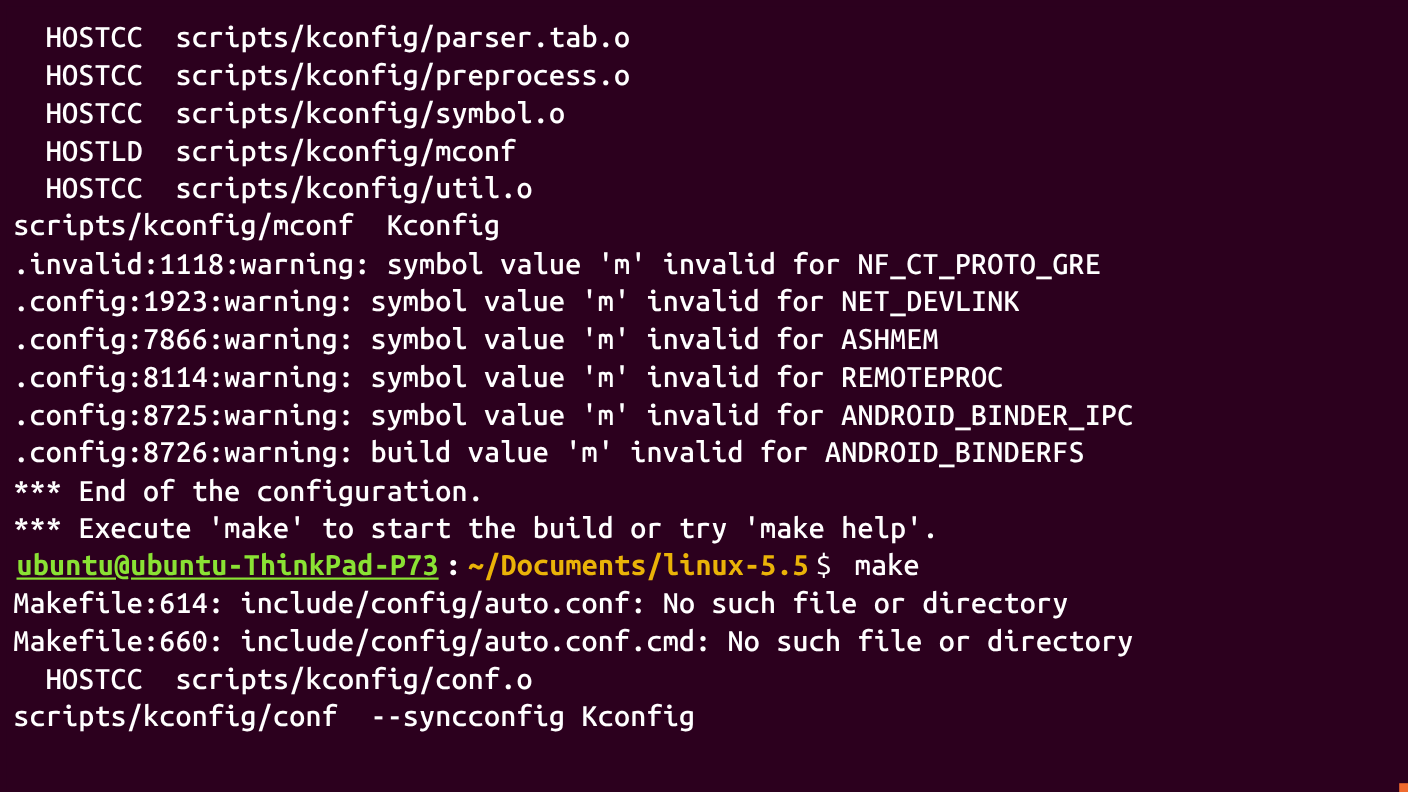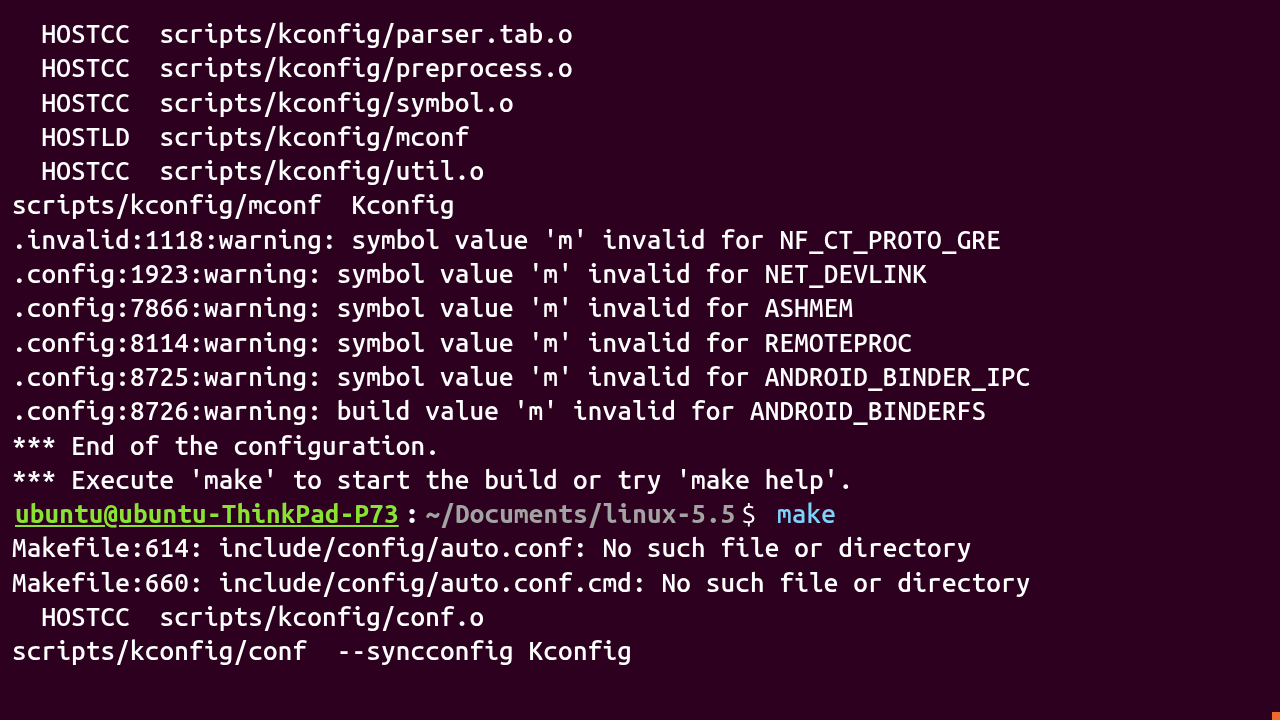--- a/index.html
+++ b/index.html
@@ -20,23 +20,23 @@
     height: 100%;
     padding: 6px 0 0 0;
     position: relative;
   }
   .line {
     white-space: pre;
     color: #ffffff;
   }
   .prompt-user { color: #8ae234; font-weight: bold; text-decoration: underline; }
   .prompt-sep  { color: #ffffff; font-weight: bold; }
-  .prompt-path { color: #a3a3a3; font-weight: bold; }
+  .prompt-path { color: #eab308; font-weight: bold; }
   .prompt-dollar { color: #ffffff; font-weight: normal; }
-  .cmd { color: #7dd3fc; }
+  .cmd { color: #ffffff; }
   .scroll-cue {
     position: absolute;
     right: 0;
     bottom: 0;
     width: 14px;
     height: 14px;
     background: #ef6a2f;
   }
 </style>
 </head>

